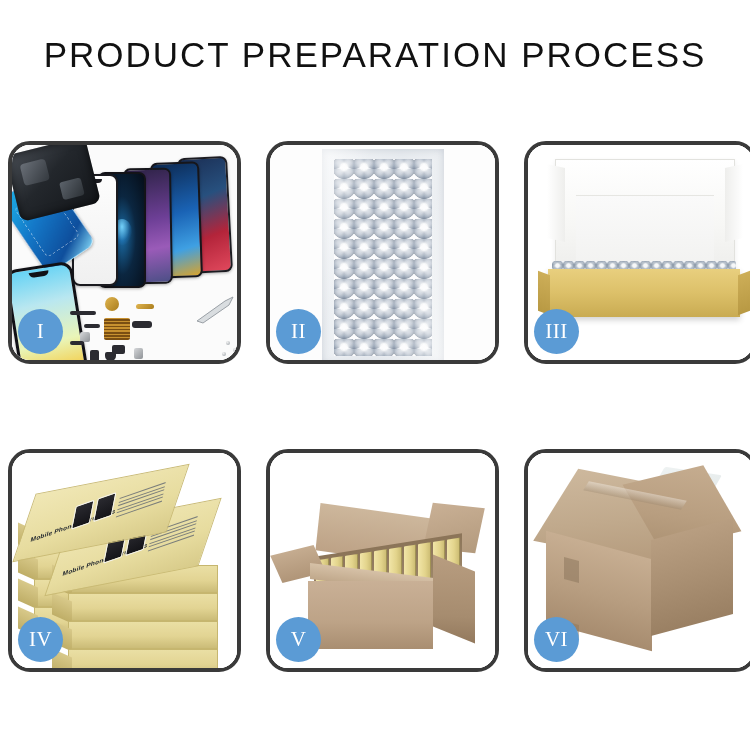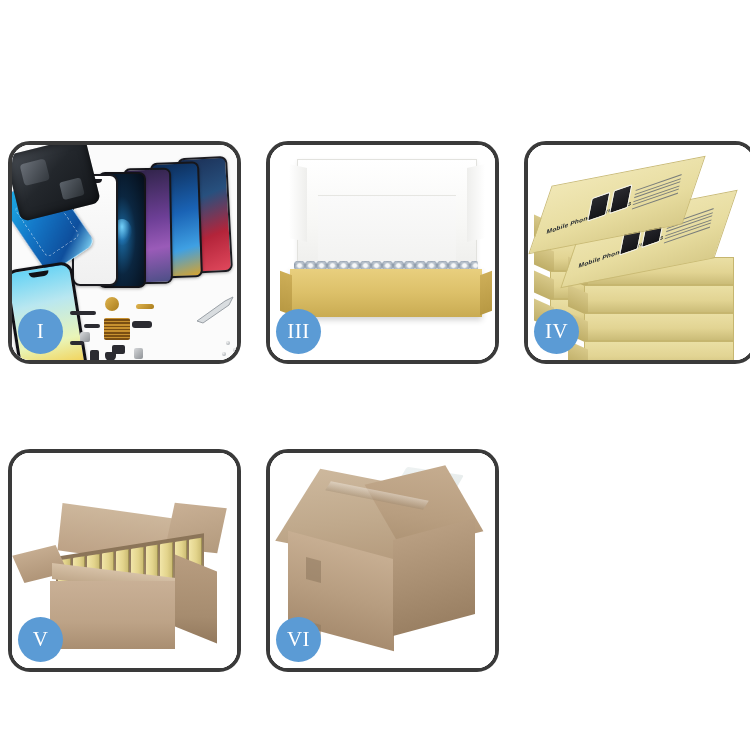--- a/index.html
+++ b/index.html
@@ -392,20 +392,21 @@
     position:absolute; left: 128px; top: 18px; width: 62px; height: 22px;
     background: linear-gradient(160deg, rgba(235,240,240,.85), rgba(205,215,215,.55));
     transform: skewX(-30deg) skewY(8deg);
     border-radius: 2px;
   }
 </style>
 </head>
 <body>
 
 <div class="header">
+  <div class="title">PRODUCT PREPARATION PROCESS</div>
 </div>
 
 <div class="grid">
 
   <div class="panel">
     <div class="panel-clip">
       <div class="scene-parts">
         <div class="ph ph-stack-1"></div>
         <div class="ph ph-stack-2"></div>
         <div class="ph ph-stack-3"></div>
@@ -433,20 +434,31 @@
         <div class="screw" style="left:221px;top:203px;"></div>
         <div class="screw" style="left:210px;top:207px;"></div>
         <svg class="tweezer" viewBox="0 0 40 30">
           <path d="M2 26 L30 6 L38 2 L34 10 L8 28 Z" fill="#d9dde0" stroke="#9aa0a6" stroke-width="1"></path>
         </svg>
       </div>
     </div>
     <div class="badge">I</div>
   </div>
 
+  <div class="panel">
+    <div class="panel-clip">
+      <div class="scene-bubble">
+        <div class="bubble-sheet">
+          <div class="bubble-core"></div>
+          <div class="bubble-sheen"></div>
+        </div>
+      </div>
+    </div>
+    <div class="badge">II</div>
+  </div>
 
   <div class="panel">
     <div class="panel-clip">
       <div class="scene-box3">
         <div class="b3-lid">
           <div class="b3-lid-flapL"></div>
           <div class="b3-lid-flapR"></div>
           <div class="b3-lid-inner"></div>
         </div>
         <div class="b3-fill"></div>

